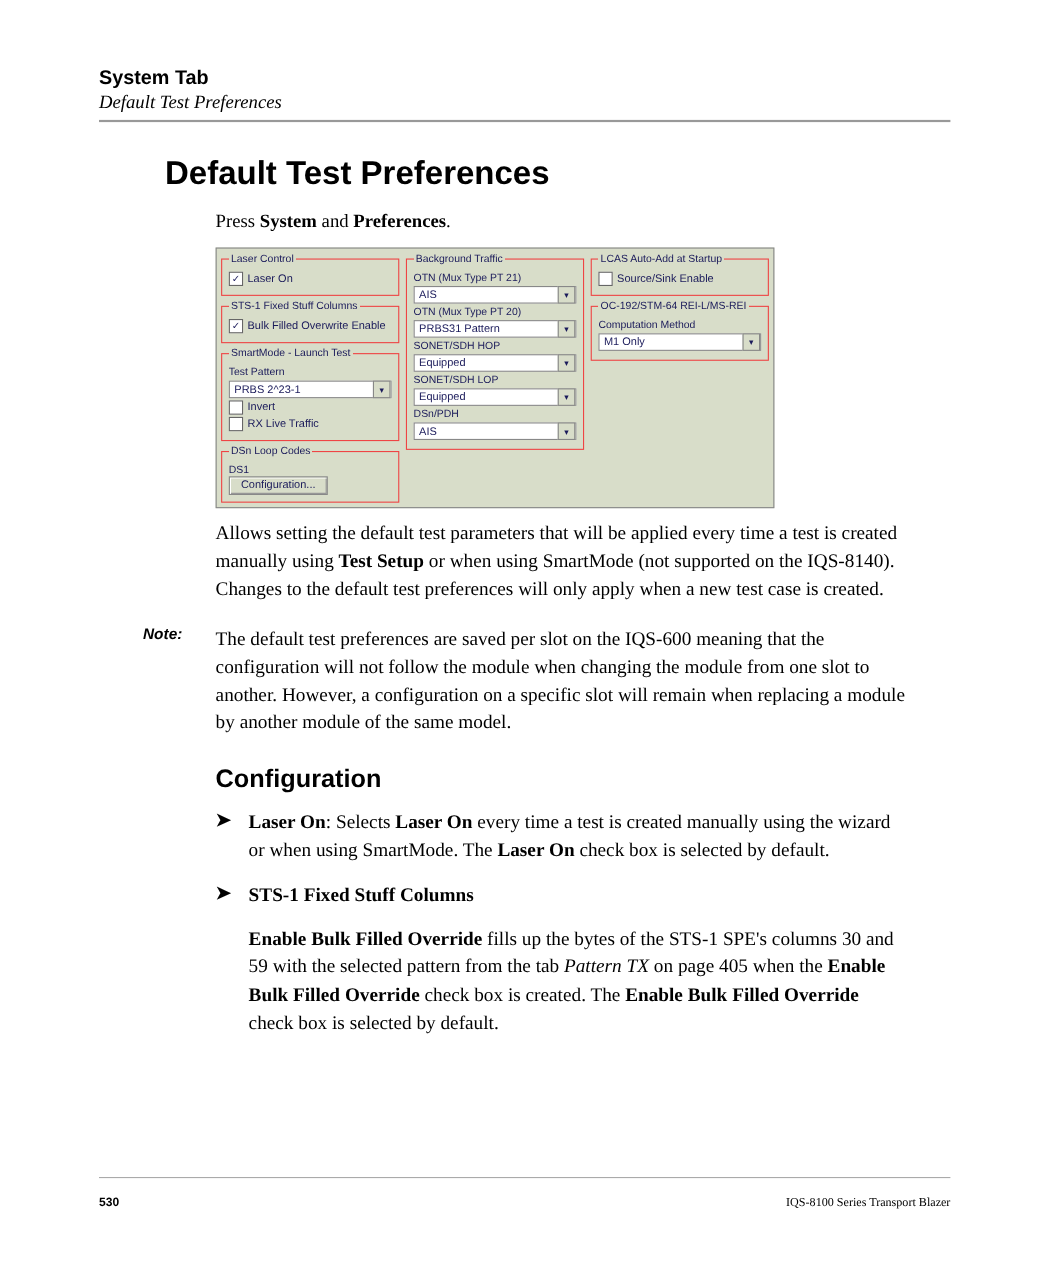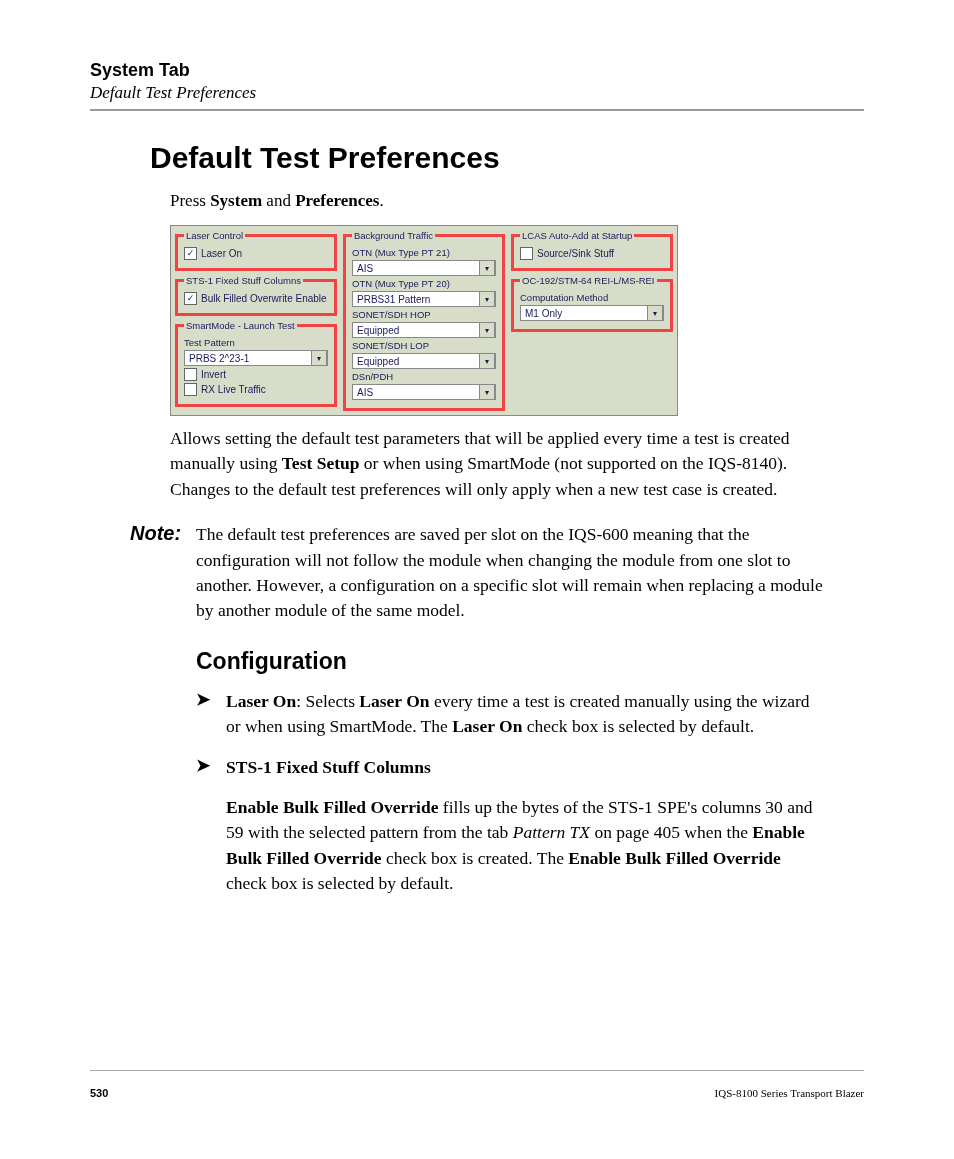--- a/index.html
+++ b/index.html
@@ -35,21 +35,21 @@
     margin: 6px 0 30px 0;
   }
   .main-title {
     font-family: Arial, Helvetica, sans-serif;
     font-weight: bold;
     font-size: 30px;
     margin-left: 60px;
     margin-bottom: 16px;
   }
   .body-indent {
-    margin-left: 80px;
+    margin-left: 106px;
     margin-right: 40px;
   }
   .intro-line {
     font-size: 17px;
     margin-bottom: 14px;
   }
   
   .screenshot {
     width: 508px;
     background: #d8ddc9;
@@ -58,21 +58,21 @@
     font-size: 10px;
     color: #1a1a5a;
     padding: 4px;
     box-sizing: border-box;
     display: flex;
     gap: 6px;
     margin-bottom: 10px;
   }
   .col { flex: 1; display: flex; flex-direction: column; gap: 4px; }
   fieldset.grp {
-    border: 3px solid #ef4444;
+    border: 1px solid #ef4444;
     margin: 0;
     padding: 4px 6px 6px 6px;
     position: relative;
   }
   fieldset.grp legend {
     font-size: 9.5px;
     color: #1a1a5a;
     padding: 0 2px;
   }
   .chk {
@@ -136,21 +136,21 @@
   .note-row {
     display: flex;
     margin-left: 40px;
     margin-right: 40px;
     margin-bottom: 24px;
   }
   .note-label {
     font-family: Arial, Helvetica, sans-serif;
     font-weight: bold;
     font-style: italic;
-    font-size: 20px;
+    font-size: 14px;
     width: 66px;
     flex-shrink: 0;
   }
   .note-text {
     font-size: 17.5px;
     line-height: 1.45;
   }
   .subheading {
     font-family: Arial, Helvetica, sans-serif;
     font-weight: bold;
@@ -235,20 +235,25 @@
           </div>
           <div class="chk">
             <span class="chkbox"></span>
             <span>Invert</span>
           </div>
           <div class="chk">
             <span class="chkbox"></span>
             <span>RX Live Traffic</span>
           </div>
         </fieldset>
+        <fieldset class="grp">
+          <legend>DSn Loop Codes</legend>
+          <div class="smlabel">DS1</div>
+          <span class="btn">Configuration...</span>
+        </fieldset>
       </div>
 
       <div class="col">
         <fieldset class="grp">
           <legend>Background Traffic</legend>
           <div class="smlabel">OTN (Mux Type PT 21)</div>
           <div class="sel">
               <span>AIS</span>
               <span class="arrow">▾</span>
             </div>
@@ -273,21 +278,21 @@
               <span class="arrow">▾</span>
             </div>
         </fieldset>
       </div>
 
       <div class="col">
         <fieldset class="grp">
           <legend>LCAS Auto-Add at Startup</legend>
           <div class="chk">
             <span class="chkbox"></span>
-            <span>Source/Sink Stuff</span>
+            <span>Source/Sink Enable</span>
           </div>
         </fieldset>
         <fieldset class="grp">
           <legend>OC-192/STM-64 REI-L/MS-REI</legend>
           <div class="smlabel">Computation Method</div>
           <div class="sel">
               <span>M1 Only</span>
               <span class="arrow">▾</span>
             </div>
         </fieldset>

